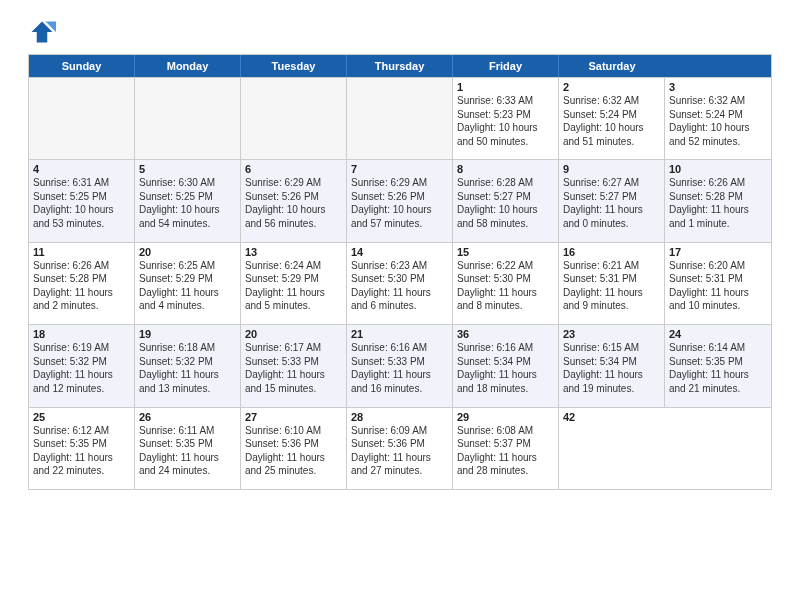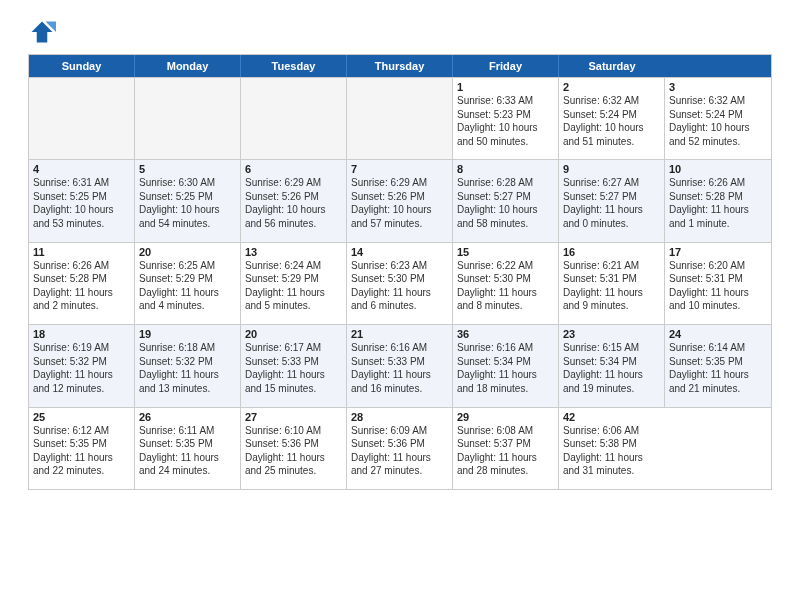--- a/index.html
+++ b/index.html
@@ -329,20 +329,17 @@
 Daylight: 11 hours and 27 minutes.</div>
           </div>
           <div class="cal-cell">
             <div class="day-num">29</div>
             <div class="cell-text">Sunrise: 6:08 AM
 Sunset: 5:37 PM
 Daylight: 11 hours and 28 minutes.</div>
           </div>
           <div class="cal-cell">
             <div class="day-num">42</div>
-            <div class="cell-text">Sunrise: 6:06 AM
-Sunset: 5:38 PM
-Daylight: 11 hours and 31 minutes.</div>
           </div>
         </div>
       </div>
   </div>
 </div>
 
 </body></html>

